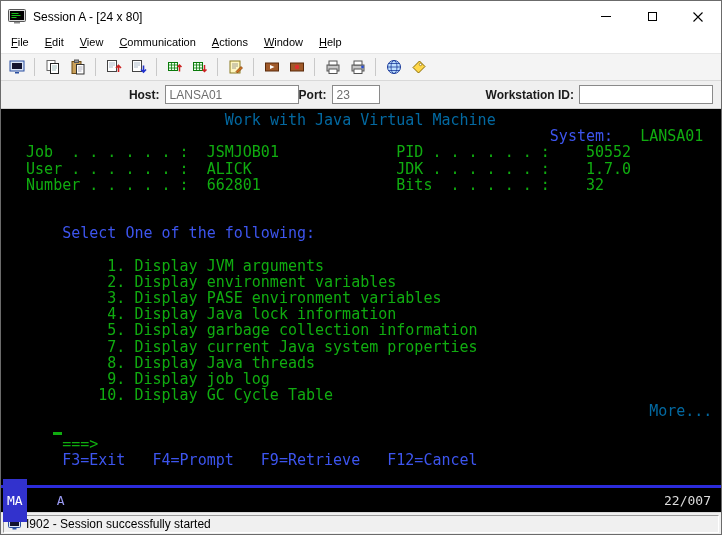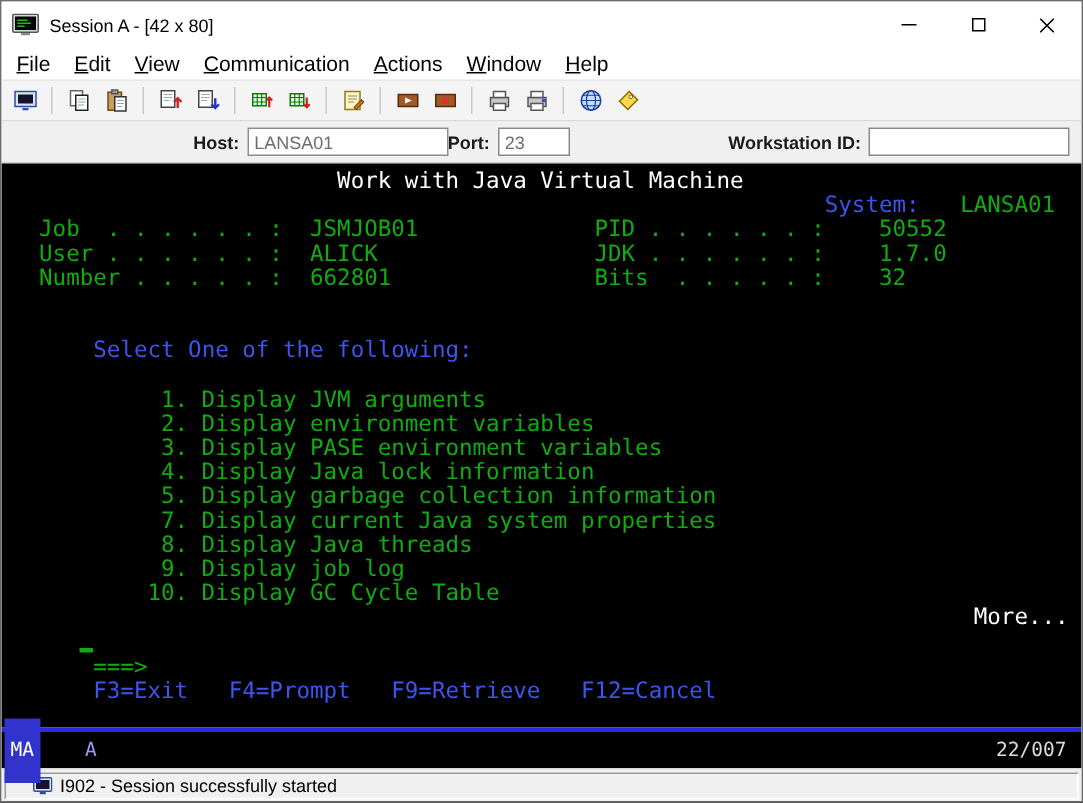--- a/index.html
+++ b/index.html
@@ -10,70 +10,70 @@
   .titlebar { height:31px; background:#ffffff; display:flex; align-items:center; padding-left:7px; }
   .app-icon { width:18px; height:15px; margin-right:7px; display:flex; align-items:center; }
   .titlebar .title { font-size:12px; color:#000; }
   .win-controls { margin-left:auto; display:flex; height:31px; }
   .win-btn { width:46px; height:31px; display:flex; align-items:center; justify-content:center; }
   .min-glyph { width:10px; height:1px; background:#000; display:block; }
   .max-glyph { width:9px; height:9px; border:1px solid #000; display:block; }
 
   
   .menubar { height:22px; background:#ffffff; display:flex; align-items:center; padding-left:2px; border-bottom:1px solid #e6e6e6; }
-  .menu-item { display:inline-block; font-size:14px; color:#000; padding:0 8px; line-height:21px; }
+  .menu-item { display:inline-block; font-size:11px; color:#000; padding:0 8px; line-height:21px; }
   .menu-item::first-letter { text-decoration:underline; }
 
   
   .toolbar { height:27px; background:#f4f4f4; display:flex; align-items:center; padding-left:3px; border-bottom:1px solid #d9d9d9; }
   .tb-btn { width:25px; height:23px; display:flex; align-items:center; justify-content:center; border:1px solid transparent; background:transparent; }
   .tb-sep { width:1px; height:18px; background:#c9c9c9; margin:0 5px; }
 
   
   .hostbar { height:28px; background:#f0f0f0; display:flex; align-items:center; padding:0 8px; border-bottom:1px solid #cfcfcf;justify-content:flex-end; }
   .hb-label { font-size:12px; font-weight:600; color:#1a1a1a; }
   .hb-input { height:19px; border:1px solid #8a8a8a; background:#fff; font-family:"Liberation Sans", sans-serif; font-size:12px; color:#6e6e6e; padding:0 4px; }
 
   
   .terminal { height:376px; background:#000; padding:3px 0 0 7px; overflow:hidden; cursor:text; }
   .t-row { position:relative; height:16.2px; white-space:pre; font-family:"DejaVu Sans Mono", monospace; font-size:15px; line-height:16.2px; }
   .abs { position:absolute; top:0; }
   .green { color:#10ac10; }
   .blue  { color:#3d55ee; }
-  .white { color:#ffffff; }
+  .white { color:#0369a1; }
   .opt-num { display:inline-block; width:7ch; text-align:right; }
   .opt-label { margin-left:1ch; }
   .fkey { margin-right:3ch; }
   .cursor { position:absolute; top:12px; left:5ch; width:1ch; height:3px; background:#10ac10; }
 
   
   .sepline { height:3px; background:#2b2bdb; }
   .oia { height:24px; background:#000; position:relative; font-family:"DejaVu Sans Mono", monospace; font-size:13px; display:flex; align-items:center; padding-left:2px; }
   .oia-ma { background:#3232cd; color:#fff; padding:14px 4px; }
   .oia-kbd { color:#9a9af2; margin-left:30px; }
   .oia-pos { position:absolute; right:10px; color:#dcdcdc; }
   .statusbar { height:22px; background:#f0f0f0; border-top:1px solid #d9d9d9; display:flex; align-items:center; padding:0 2px; }
-  .status-box { flex:1; height:18px; border:1px solid; border-color:#9a9a9a #ffffff #ffffff #9a9a9a; display:flex; align-items:center; padding:0 18px; background:#f0f0f0; }
+  .status-box { flex:1; height:18px; border:1px solid; border-color:#9a9a9a #ffffff #ffffff #9a9a9a; display:flex; align-items:center; padding:0 4px; background:#f0f0f0; }
   .status-text { font-size:12px; color:#000; margin-left:5px; }
 </style>
 </head>
 <body>
 
 <div class="window">
 
   <div class="titlebar">
     <span class="app-icon">
       <svg width="18" height="15" viewBox="0 0 18 15">
         <rect x="0.5" y="0.5" width="17" height="12" rx="1" fill="#d9d9d9" stroke="#555"></rect>
         <rect x="2" y="2" width="14" height="9" fill="#000"></rect>
         <path d="M3.5 4.5 h7 M3.5 6.5 h9 M3.5 8.5 h5" stroke="#18c018" stroke-width="1" fill="none"></path>
         <rect x="6" y="13" width="6" height="1.5" fill="#8a8a8a"></rect>
       </svg>
     </span>
-    <span class="title">Session A - [42 x 80]</span>
+    <span class="title">Session A - [24 x 80]</span>
     <div class="win-controls">
       <div class="win-btn">
           <span class="min-glyph"></span>
         </div>
       <div class="win-btn">
           <span class="max-glyph"></span>
         </div>
       <div class="win-btn">
         <svg width="10" height="10" viewBox="0 0 10 10">
             <path d="M0.5 0.5 L9.5 9.5 M9.5 0.5 L0.5 9.5" stroke="#000" stroke-width="1.1"></path>

